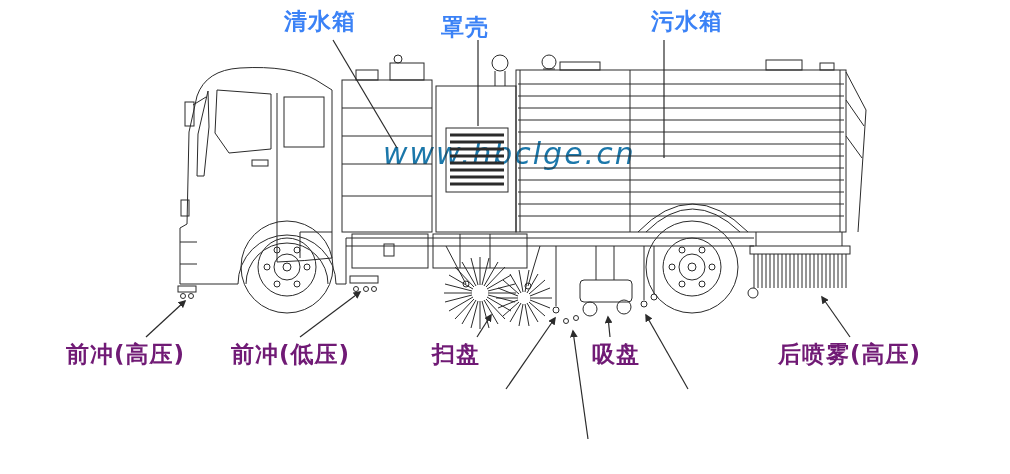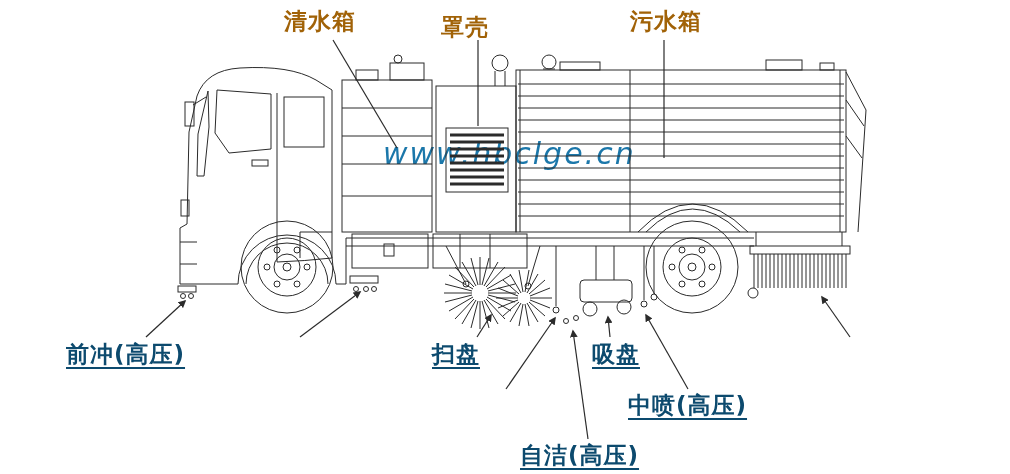--- a/index.html
+++ b/index.html
@@ -10,22 +10,22 @@
   .stage svg{position:absolute;left:0;top:0;}
   .watermark{
     position:absolute;left:383px;top:136px;
     font-size:30px;font-style:italic;letter-spacing:2px;
     color:#0369a1;opacity:.9;user-select:none;white-space:nowrap;
   }
   .lbl{
     position:absolute;font-size:23px;font-weight:700;letter-spacing:1px;
     white-space:nowrap;line-height:1.25;
   }
-  .lbl.top{color:#a16207;}
-  .lbl.bottom{color:#0c4a6e;text-decoration:underline;text-underline-offset:5px;cursor:pointer;}
+  .lbl.top{color:#3b82f6;}
+  .lbl.bottom{color:#701a75;text-underline-offset:5px;cursor:pointer;}
 </style>
 </head>
 <body>
 
 <div class="stage">
 
   <div class="watermark">www.hbclge.cn</div>
 
   <svg width="1010" height="474" viewBox="0 0 1010 474">
     <defs>
@@ -176,21 +176,21 @@
       <path d="M610,337 L608,317" marker-end="url(#arrow)"></path>
       <path d="M850,337 L822,297" marker-end="url(#arrow)"></path>
       <path d="M506,389 L555,318" marker-end="url(#arrow)"></path>
       <path d="M688,389 L646,315" marker-end="url(#arrow)"></path>
       <path d="M588,439 L573,331" marker-end="url(#arrow)"></path>
     </g>
   </svg>
 
   <span class="lbl top" style="left:284px;top:7px">清水箱</span>
   <span class="lbl top" style="left:441px;top:13px">罩壳</span>
-  <span class="lbl top" style="left:630px;top:7px">污水箱</span>
+  <span class="lbl top" style="left:651px;top:7px">污水箱</span>
 
   <span class="lbl bottom" style="left:66px;top:340px">前冲(高压)</span>
+  <span class="lbl bottom" style="left:231px;top:340px">前冲(低压)</span>
   <span class="lbl bottom" style="left:432px;top:340px">扫盘</span>
   <span class="lbl bottom" style="left:592px;top:340px">吸盘</span>
-  <span class="lbl bottom" style="left:628px;top:391px">中喷(高压)</span>
-  <span class="lbl bottom" style="left:520px;top:441px">自洁(高压)</span>
+  <span class="lbl bottom" style="left:778px;top:340px">后喷雾(高压)</span>
 
 </div>
 
 </body></html>

